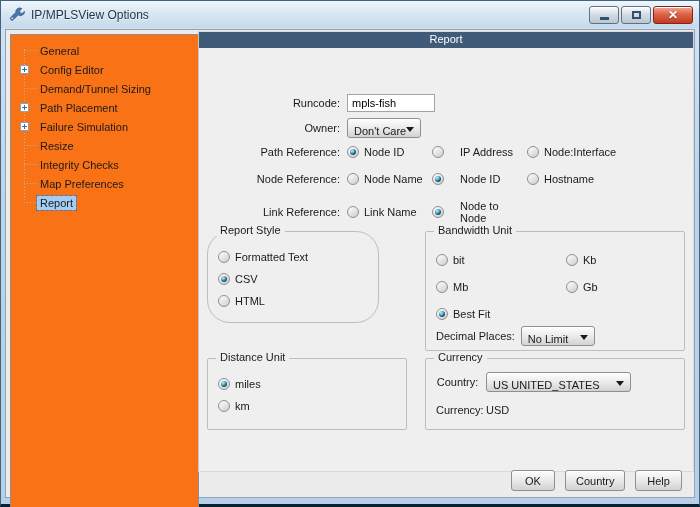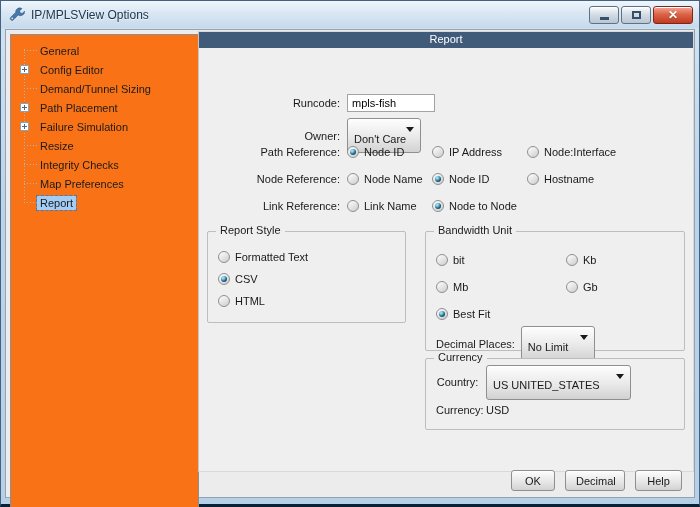--- a/index.html
+++ b/index.html
@@ -72,28 +72,28 @@
   .panel-header{
     height:16px; background:#405a7a; color:#fff; text-align:center; line-height:15px; font-size:11px;
   }
 
   .row{ position:absolute; display:flex; align-items:center; }
   .form-label{ width:148px; text-align:right; padding-right:7px; flex:0 0 auto; }
   .row-runcode{ top:62px; left:0; }
   .row-owner{ top:86px; left:0; }
   .ref-row .opts{ display:flex; align-items:center; }
   .ref-row .opt:nth-child(1){ width:85px; }
-  .ref-row .opt:nth-child(2){ width:95px; }
+  .ref-row .opt:nth-child(2){ width:95px;gap:11px; }
 
   .textfield{
     width:88px; height:18px; border:1px solid #a3a3a3; background:#fff; padding:0 4px;
     font-family:"Liberation Sans", sans-serif; font-size:11px;
   }
   .combo{
-    height:35px; border:1px solid #8f8f8f; border-radius:3px; position:relative;
+    height:20px; border:1px solid #8f8f8f; border-radius:3px; position:relative;
     background:linear-gradient(#fefefe,#e9e9e9 55%,#d2d2d2);
     display:inline-flex; align-items:center; padding:6px 20px 0 6px; cursor:pointer;
     box-shadow: inset 0 1px 0 #fff; white-space:nowrap;
   }
   .combo .arrow{
     position:absolute; right:6px; top:8px; width:0; height:0;
     border-left:4px solid transparent; border-right:4px solid transparent; border-top:5px solid #1a1a1a;
   }
   .combo.owner{ width:74px; }
   .combo.decimal{ width:74px; }
@@ -109,21 +109,21 @@
     content:""; position:absolute; left:2px; top:2px; width:6px; height:6px; border-radius:50%;
     background:radial-gradient(circle at 35% 30%, #8ed8f2 0 18%, #1b5a7a 62%, #123c55 100%);
   }
 
   .groupbox{
     position:absolute; border:1px solid #bdbdbd; border-radius:2px; background:#efefef;
   }
   .groupbox .gtitle{
     position:absolute; top:-8px; left:8px; background:#efefef; padding:0 4px; white-space:nowrap;
   }
-  .gb-report{ left:8px; top:199px; width:199px; height:92px; }
+  .gb-report{ left:8px; top:199px; width:172px; height:92px;border-radius:23px; }
   .gb-band{ left:226px; top:199px; width:260px; height:120px; }
   .gb-dist{ left:8px; top:326px; width:200px; height:72px; }
   .gb-curr{ left:226px; top:326px; width:260px; height:72px; }
   .vlist{ padding:14px 0 0 10px; }
   .vlist .opt{ display:flex; height:22px; }
   .band-grid{ display:grid; grid-template-columns:130px auto; padding:14px 0 0 10px; }
   .band-grid .opt{ height:27px; }
   .decimal-row{ display:flex; align-items:center; padding-left:10px; margin-top:-1px; }
   .decimal-row .dlabel{ padding-right:6px; }
   .curr-row{ display:flex; align-items:center; padding-left:10px; height:26px; margin-top:10px; }
@@ -335,37 +335,50 @@
           </div>
         <div class="decimal-row">
           <span class="dlabel">Decimal Places:</span>
           <span class="combo decimal">
             <span>No Limit</span>
             <span class="arrow"></span>
           </span>
         </div>
       </div>
 
+      <div class="groupbox gb-dist">
+        <span class="gtitle">Distance Unit</span>
+        <div class="vlist" id="distList">
+            <span class="opt">
+              <span class="radio sel"></span>
+              <span>miles</span>
+            </span>
+            <span class="opt">
+              <span class="radio"></span>
+              <span>km</span>
+            </span>
+          </div>
+      </div>
 
       <div class="groupbox gb-curr">
         <span class="gtitle">Currency</span>
         <div class="curr-row">
           <span class="clabel">Country:</span>
           <span class="combo country">
             <span>US UNITED_STATES</span>
             <span class="arrow"></span>
           </span>
         </div>
         <div class="curr-row curr-row2">
           <span class="clabel">Currency:</span>
           <span>USD</span>
         </div>
       </div>
     </div>
 
     <div class="footer">
       <button class="btn ok">OK</button>
-      <button class="btn cancel">Decimal</button>
+      <button class="btn cancel">Country</button>
       <button class="btn help">Help</button>
     </div>
 
   </div>
 </div>
 
 </body></html>

